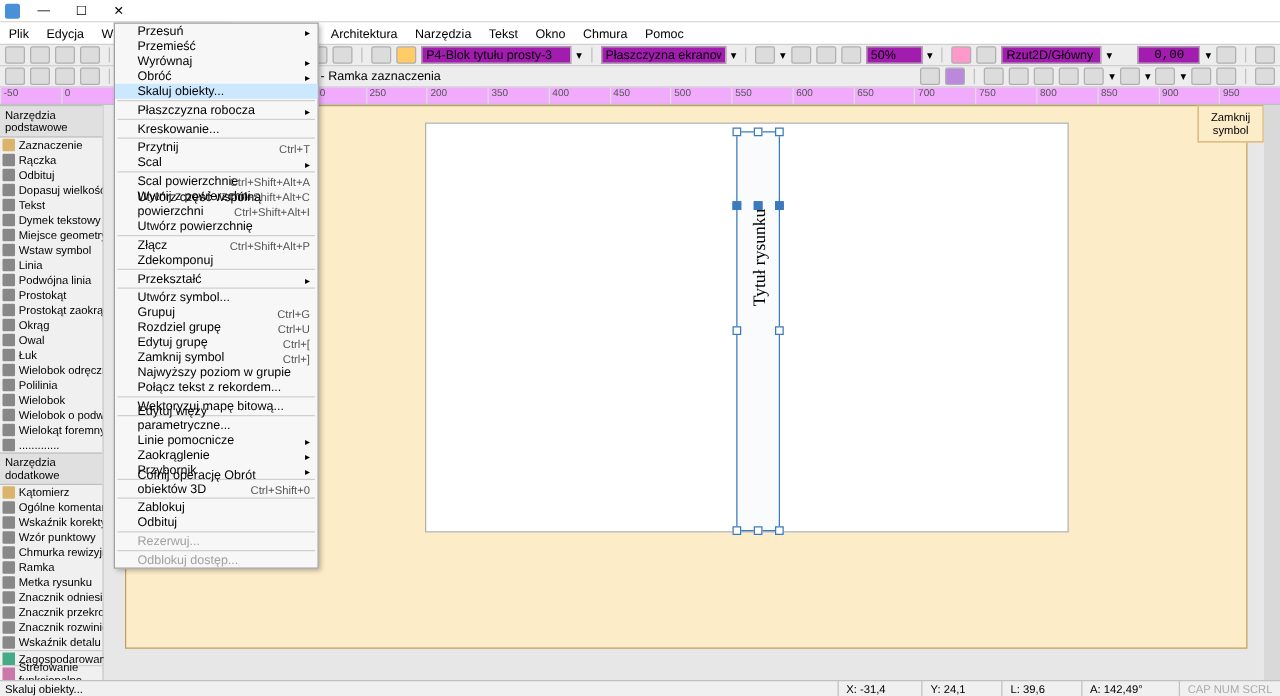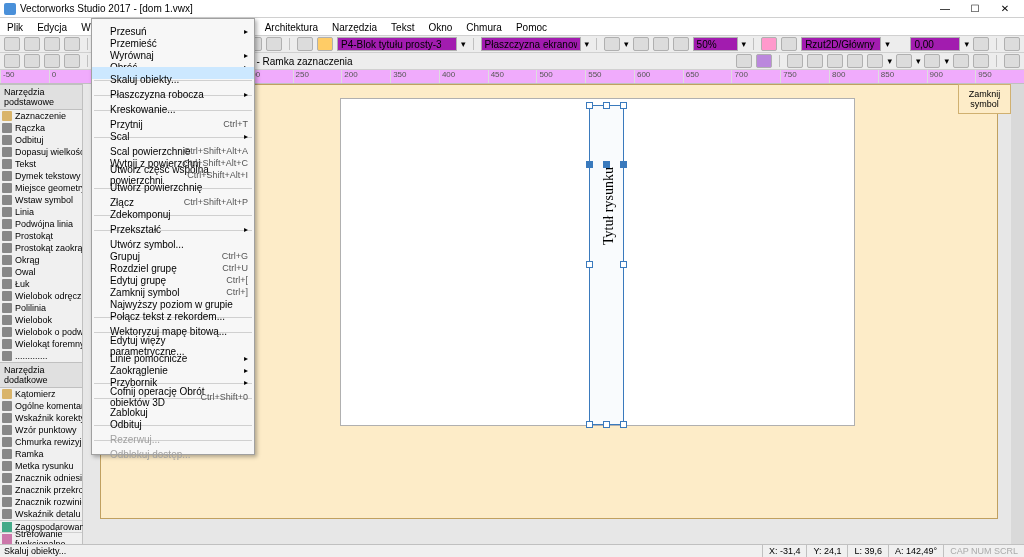--- a/index.html
+++ b/index.html
@@ -29,37 +29,36 @@
 .bp { display:flex; align-items:center; height:12px; padding:0 2px; gap:3px; font-size:9px; border-top:1px solid #d0d0d0; }
 .bp .bicon { width:10px; height:10px; flex:none; }
 .canvas { flex:1; background:#e7e7e7; position:relative; overflow:hidden; }
 .paper { position:absolute; left:17px; top:0; right:13px; bottom:25px; background:#fdecc8; border:1px solid #c0a060; }
 .inner { position:absolute; left:239px; top:13px; width:515px; height:328px; background:#fff; border:1px solid #b0b0b0; }
 .selbox { position:absolute; left:488px; top:20px; width:35px; height:320px; border:1px solid #3a7abd; background:rgba(58,122,189,0.03); }
 .handle { width:7px; height:7px; position:absolute; border:1px solid #3a7abd; background:#fff; }
 .vtext { position:absolute; left:500px; top:160px; transform:rotate(-90deg); transform-origin:left top; font-size:14px; font-family:Georgia, serif; white-space:nowrap; }
 .badge { position:absolute; right:0; top:0; width:53px; height:30px; background:#fdecc8; border:1px solid #d0b070; display:flex; align-items:center; justify-content:center; font-size:9px; text-align:center; }
 .dropdown { position:absolute; left:91px; top:18px; width:164px; background:#f7f7f7; border:1px solid #a0a0a0; box-shadow:2px 2px 4px rgba(0,0,0,0.3); z-index:100; }
-.dropdown .di { height:12px; display:flex; align-items:center; padding:12px 18px 0 18px; font-size:10px; position:relative; }
+.dropdown .di { height:12px; display:flex; align-items:flex-end; padding:12px 18px 0 18px; font-size:10px; position:relative; }
 .dropdown .di.highlight { background:#cce8ff; }
 .dropdown .di.disabled { color:#a0a0a0; }
 .dropdown .dsep { height:1px; background:#d0d0d0; margin:1px 2px; }
 .dropdown .di .arrow { position:absolute; right:6px; font-size:8px; }
 .dropdown .di .short { position:absolute; right:6px; font-size:9px; color:#555; }
 .statusbar { position:absolute; bottom:0; left:0; right:0; height:13px; background:#f0f0f0; border-top:1px solid #c0c0c0; display:flex; align-items:center; font-size:9px; }
 .statusbar .sl { flex:1; padding-left:4px; }
-.statusbar .sc { padding:0 6px; border-left:1px solid #c0c0c0; height:100%; display:flex; align-items:center; }
+.statusbar .sc { padding:0 6px; border-left:1px solid #c0c0c0; height:100%; display:flex; align-items:center;margin-left:23px; }
 .rightstrip { width:13px; background:#d9d9d9; }
 </style>
 </head>
 <body>
 
 <div class="titlebar">
   <div class="appicon"></div>
-  <div class="title">Vectorworks Studio 2017 - [dom 1.vwx]</div>
   <div class="winbtn">—</div>
   <div class="winbtn">☐</div>
   <div class="winbtn">✕</div>
 </div>
 
 <div class="menubar" id="menubar">
     <div class="mi">Plik</div>
     <div class="mi">Edycja</div>
     <div class="mi">Widok</div>
     <div class="mi active">Modyfikacja</div>
@@ -104,21 +103,21 @@
     <div class="tbtn"></div>
     <div class="tbtn"></div>
     <input class="tinput" style="width: 45px;" value="50%">
     <span style="font-size:9px">▾</span>
     <div class="tsep"></div>
     <div class="tbtn" style="background:#f9c"></div>
     <div class="tbtn"></div>
     <input class="tinput" style="width: 80px;" value="Rzut2D/Główny">
     <span style="font-size:9px">▾</span>
     <div style="flex:1"></div>
-    <input class="tinput" style="width: 50px; text-align: left;" value="0,00">
+    <input class="tinput" style="width: 50px; text-align: center; font-family: Liberation Mono, monospace;" value="0,00">
     <span style="font-size:9px">▾</span>
     <div class="tbtn"></div>
     <div class="tsep"></div>
     <div class="tbtn"></div>
   </div>
   <div class="tr">
     <div class="tbtn"></div>
     <div class="tbtn"></div>
     <div class="tbtn"></div>
     <div class="tbtn"></div>

